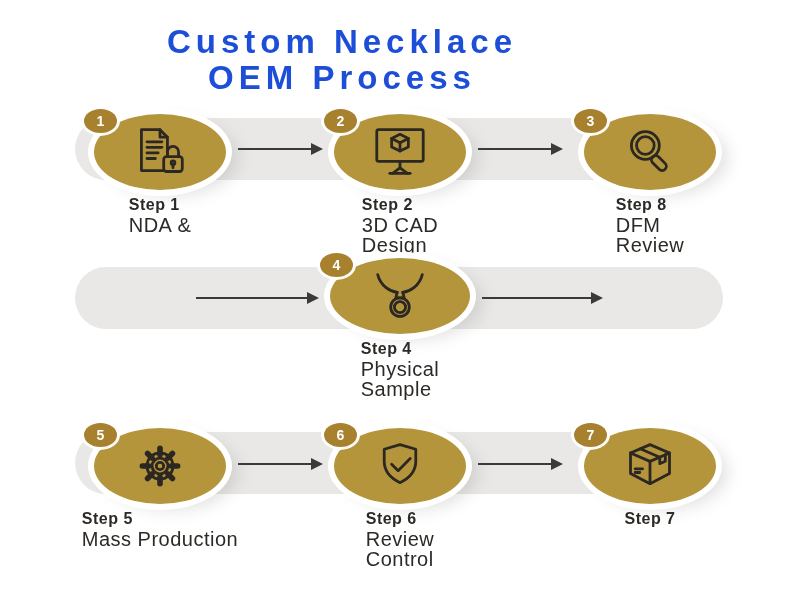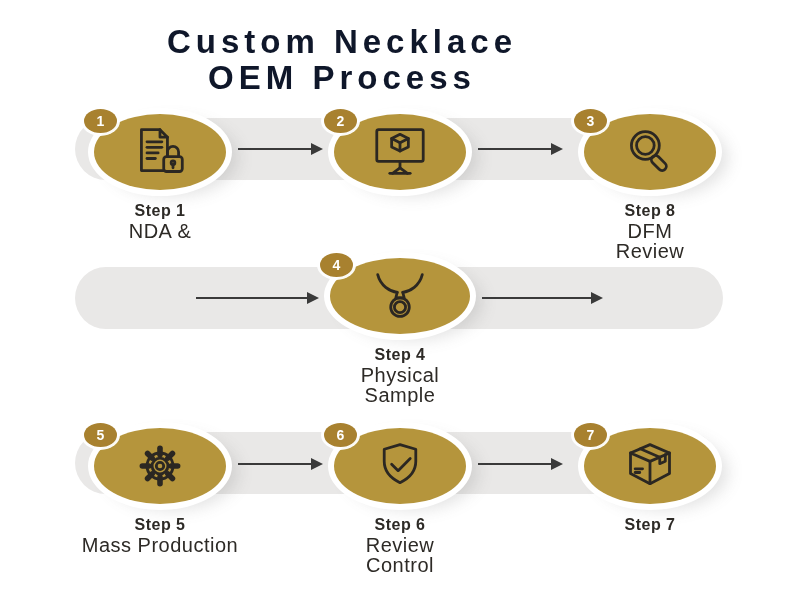--- a/index.html
+++ b/index.html
@@ -4,42 +4,42 @@
 <style>
   :root{
     --circle:#B5953C; --badge:#A8812F; --pill:#E9E8E7;
     --icon-stroke:#2B2722; --arrow:#3A3A3A; --text:#2D2A26; --background:#FFFFFF;
   }
   *{box-sizing:border-box;margin:0;padding:0;}
   body{font-family:"Liberation Sans",sans-serif;background:#fff;}
   .canvas{position:relative;width:800px;height:600px;background:var(--background);overflow:hidden;}
 
   .title{position:absolute;top:24px;left:0;width:684px;text-align:center;
-         color:#0f172a;font-size:33px;font-weight:700;letter-spacing:5px;line-height:36px;}
+         color:#1d4ed8;font-size:33px;font-weight:700;letter-spacing:5px;line-height:36px;}
 
   .pill{position:absolute;height:62px;border-radius:31px;background:var(--pill);z-index:1;}
 
   .arrow{position:absolute;height:2px;background:var(--arrow);z-index:2;}
   .arrow::after{content:"";position:absolute;right:-11px;top:-5.5px;
                 border-left:12px solid var(--arrow);
                 border-top:6.5px solid transparent;border-bottom:6.5px solid transparent;}
 
   .step{position:absolute;width:230px;z-index:3;display:flex;flex-direction:column;align-items:center;}
   .bubble{position:relative;width:132px;height:76px;border-radius:50%;background:var(--circle);
           box-shadow:0 0 0 6px #fff, 12px 6px 16px rgba(110,110,110,0.20);
           display:flex;align-items:center;justify-content:center;}
   .bubble-wide{width:140px;}
   .badge{position:absolute;left:-10px;top:-5px;width:33px;height:24px;border-radius:50%;
          background:var(--badge);box-shadow:0 0 0 3px rgba(255,255,255,0.95);
          display:flex;align-items:center;justify-content:center;
          color:#fff;font-size:14px;font-weight:700;z-index:4;}
   .icon{color:var(--icon-stroke);display:flex;align-items:center;justify-content:center;}
   .icon svg{width:60px;height:52px;}
 
-  .caption{margin-top:11px;text-align:center;color:var(--text);}
+  .caption{margin-top:5px;color:var(--text);}
   .step-label{font-size:16px;font-weight:700;line-height:20px;letter-spacing:0.5px;}
   .step-desc{font-size:20px;font-weight:400;line-height:20px;letter-spacing:0.5px;}
 </style>
 </head>
 <body>
 
 <div class="canvas">
 
   <div class="title">
     <div>Custom Necklace</div>
@@ -88,20 +88,25 @@
         <svg viewBox="0 0 64 56" fill="none" stroke="currentColor" stroke-width="3" stroke-linecap="round" stroke-linejoin="round">
           <rect x="7" y="4" width="50" height="34" rx="2"></rect>
           <path d="M32 9 l9 4.5 v9 l-9 4.5 -9 -4.5 v-9 z"></path>
           <path d="M23 13.5 l9 4.5 9 -4.5"></path>
           <path d="M32 18 v9"></path>
           <path d="M32 38 v7"></path>
           <path d="M32 45 L24 51 M32 45 L40 51"></path>
           <line x1="21" y1="51" x2="43" y2="51"></line>
         </svg>
       </span>
+    </div>
+    <div class="caption">
+      <div class="step-label">Step 2</div>
+      <div class="step-desc">3D CAD</div>
+      <div class="step-desc">Design</div>
     </div>
   </div>
 
   <div class="step" style="left:535px;top:114px;">
     <div class="bubble">
       <span class="badge">3</span>
       <span class="icon">
         <svg viewBox="0 0 64 56" fill="none" stroke="currentColor" stroke-width="3" stroke-linecap="round" stroke-linejoin="round">
           <circle cx="27" cy="21" r="15"></circle>
           <circle cx="27" cy="21" r="9.5"></circle>

